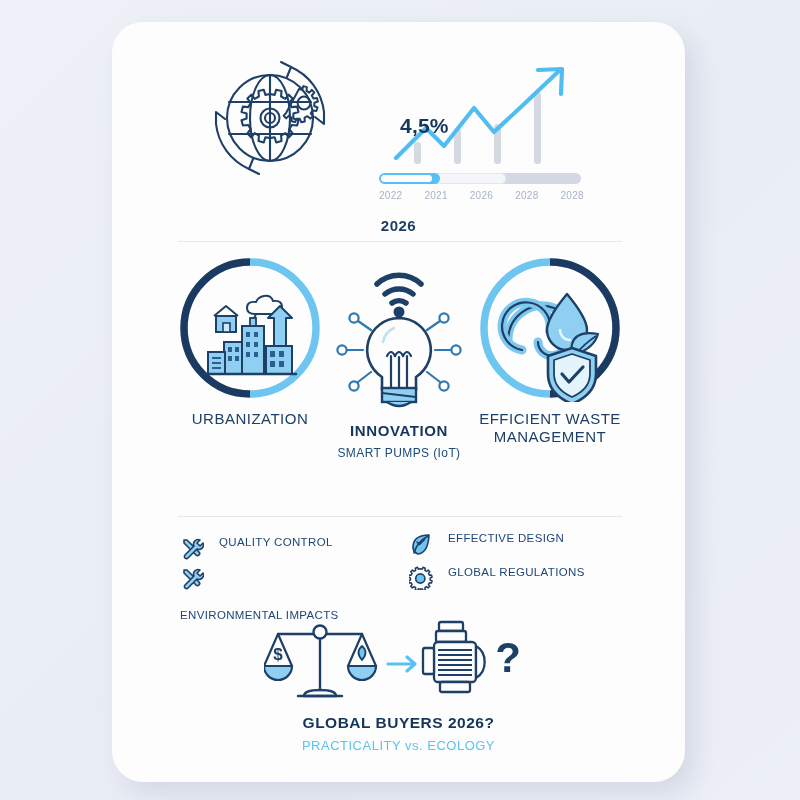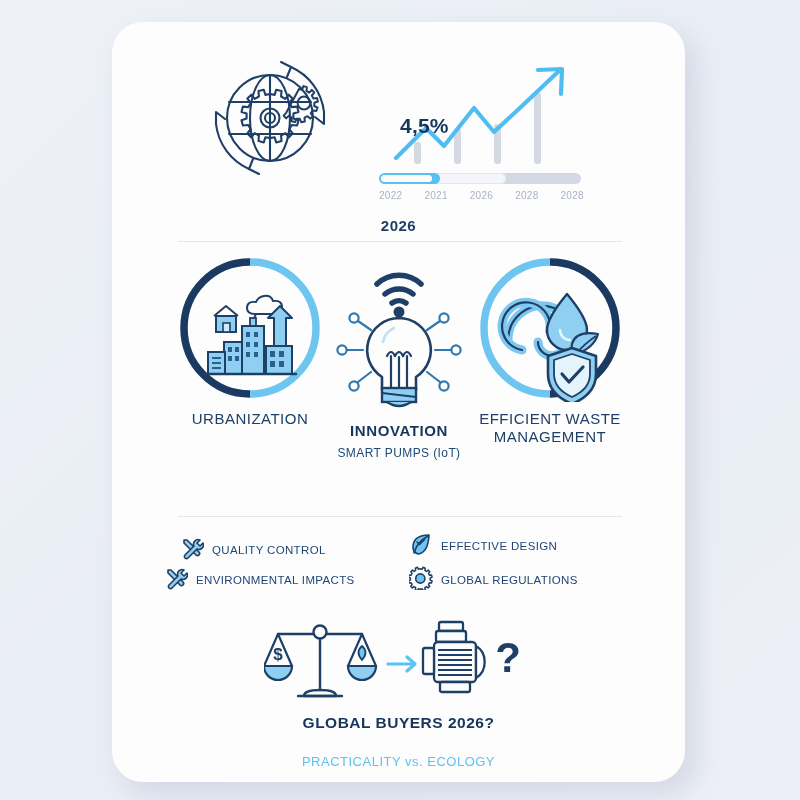--- a/index.html
+++ b/index.html
@@ -140,31 +140,30 @@
 
   
   .features {
     position: absolute;
     left: 0; top: 510px;
     width: 573px; height: 70px;
   }
   .feature-item {
     position: absolute;
     display: flex;
-    align-items: center;
-    gap: 8px;
+    gap: 15px;
   }
   .feature-item .f-label {
     font-size: 11.5px;
     color: #1e4675;
     letter-spacing: 0.35px;
     white-space: nowrap;
   }
   #feature-0 { left: 68px;  top: 4px; }
-  #feature-1 { left: 52px;  top: 34px; }
+  #feature-1 { left: 68px;  top: 34px; flex-direction: column; }
   #feature-2 { left: 297px; top: 0; }
   #feature-3 { left: 297px; top: 34px; }
 
   
   .bottom-scene {
     position: absolute;
     left: 0; top: 590px;
     width: 573px; height: 100px;
     display: flex;
     justify-content: center;
@@ -179,21 +178,21 @@
   .bottom-title {
     font-size: 15.5px;
     font-weight: bold;
     color: #16355c;
     letter-spacing: 0.5px;
   }
   .bottom-sub {
     font-size: 13px;
     color: #5cc2f0;
     letter-spacing: 0.5px;
-    margin-top: 22px;
+    margin-top: 6px;
   }
 </style>
 </head>
 <body>
 
 <div id="infographic-card">
 
   <div class="top-row">
 
     <div class="globe-wrap">

